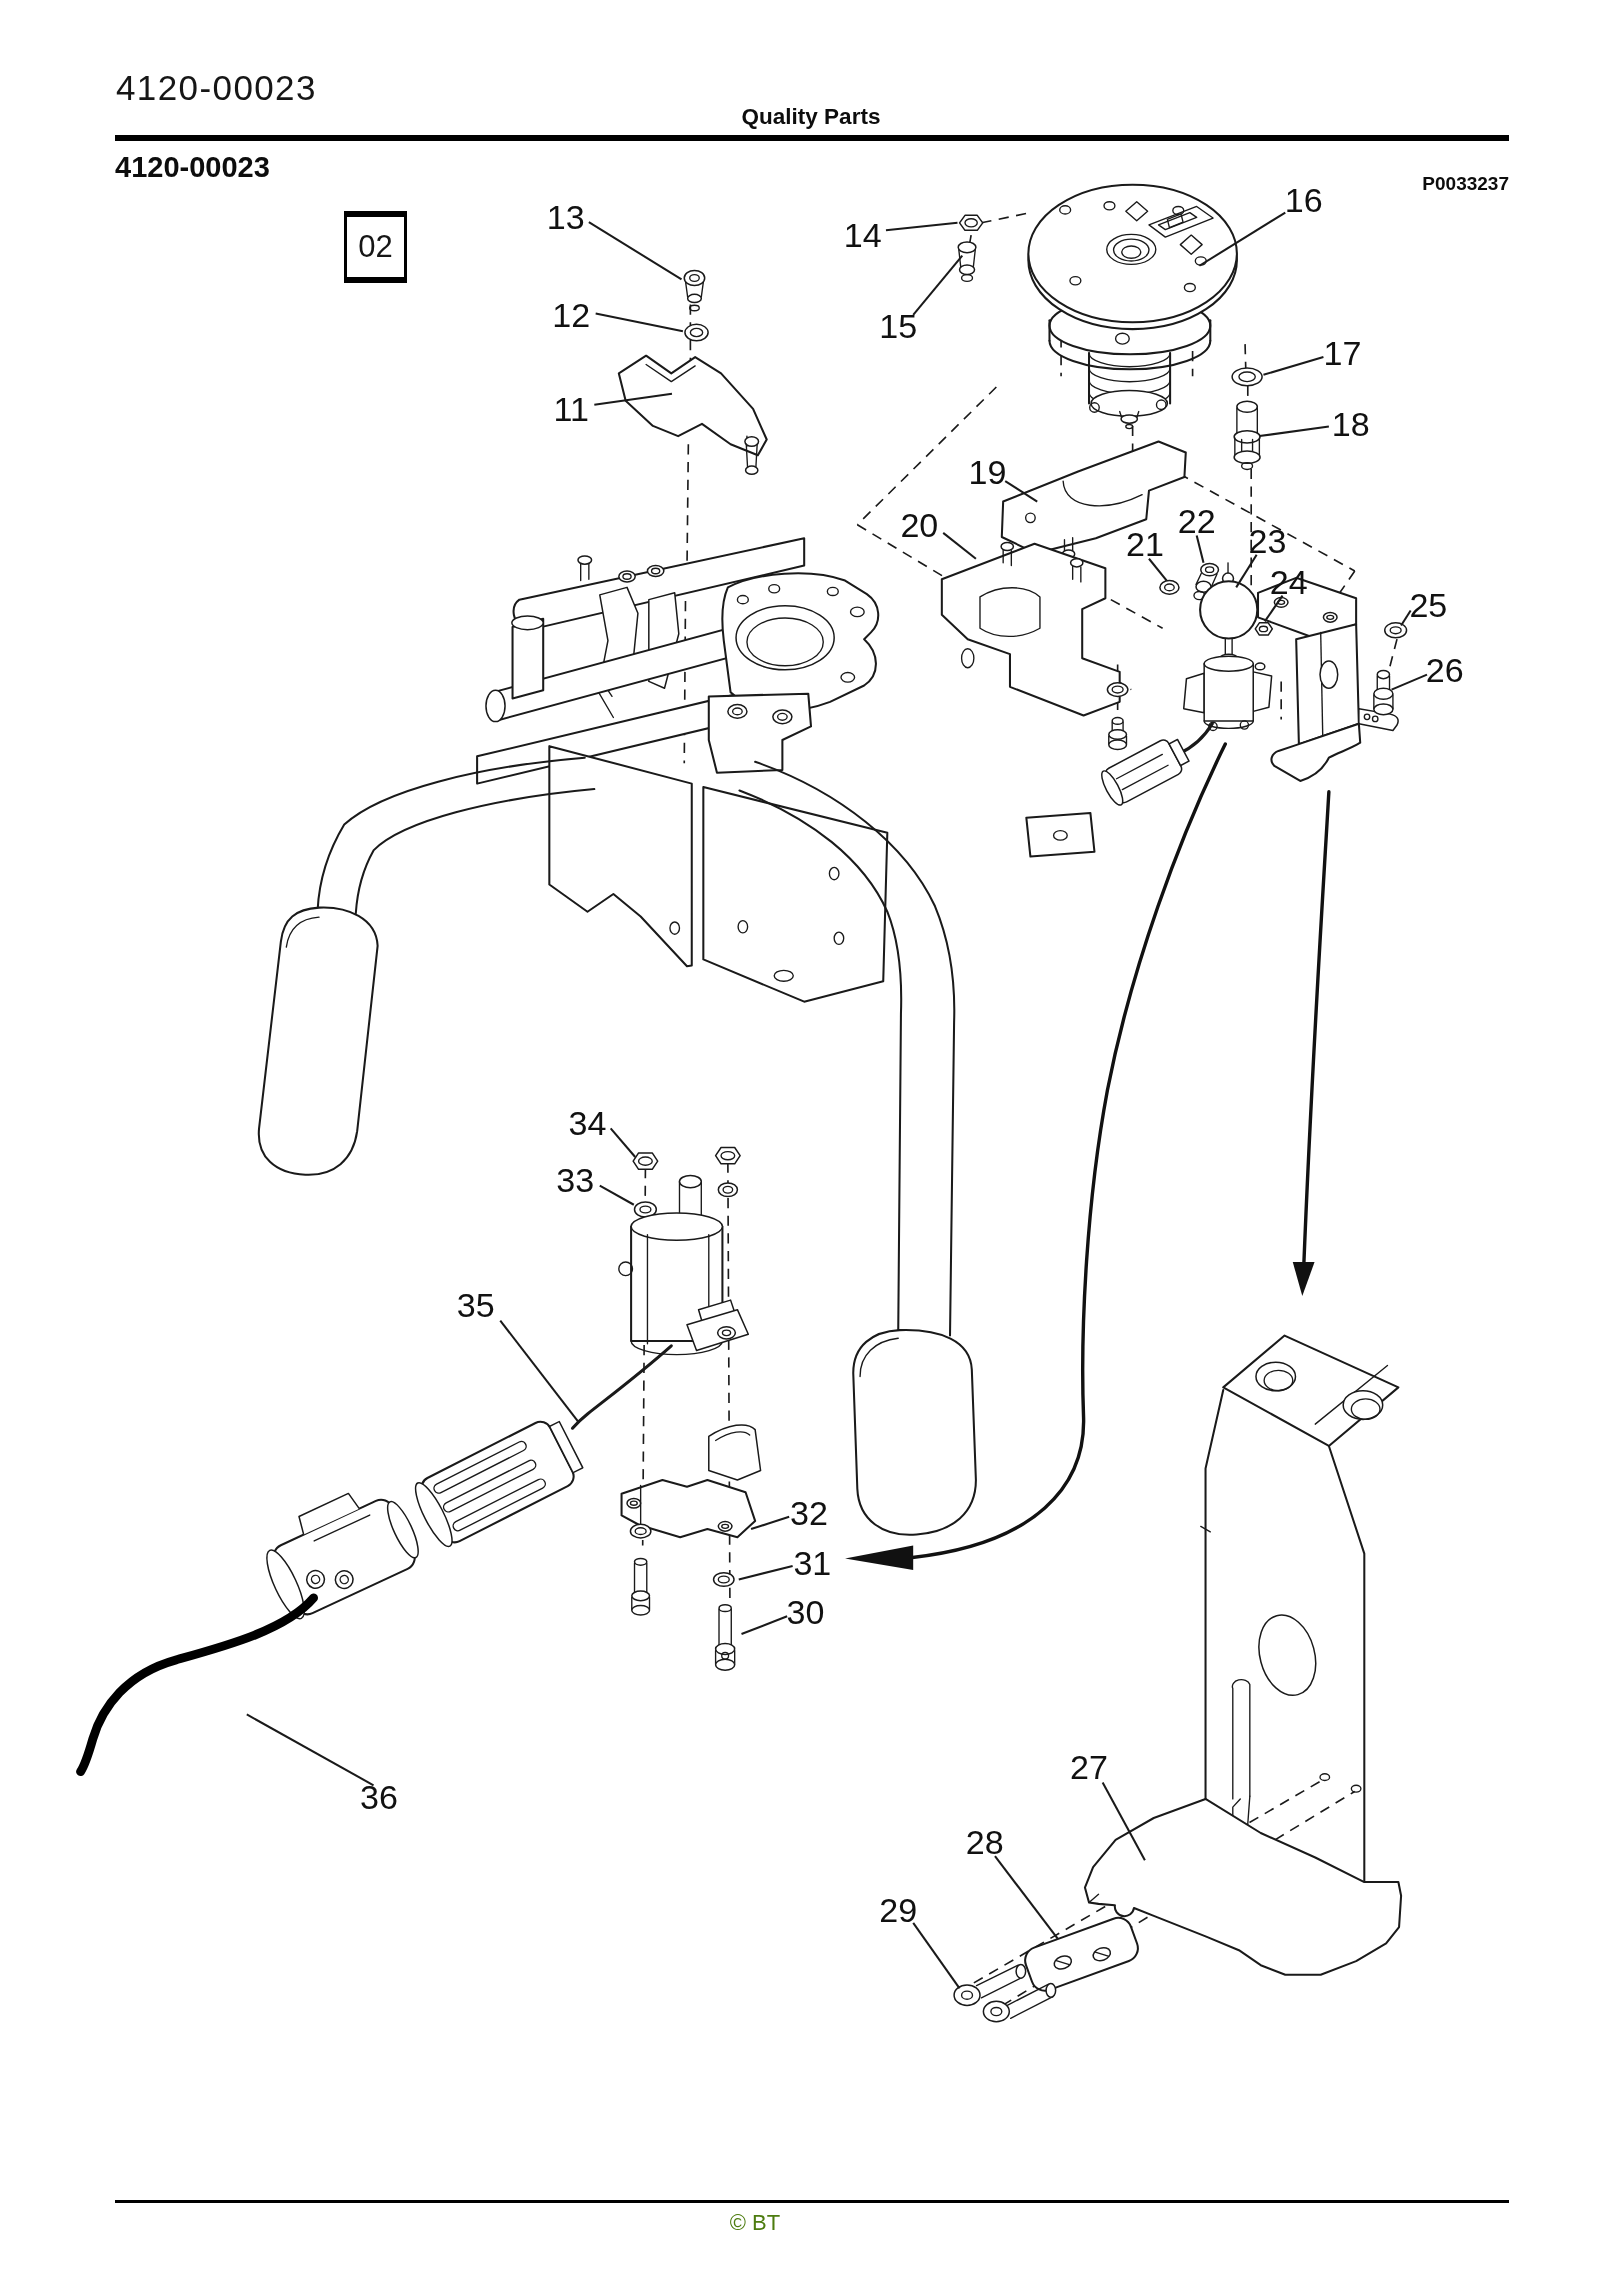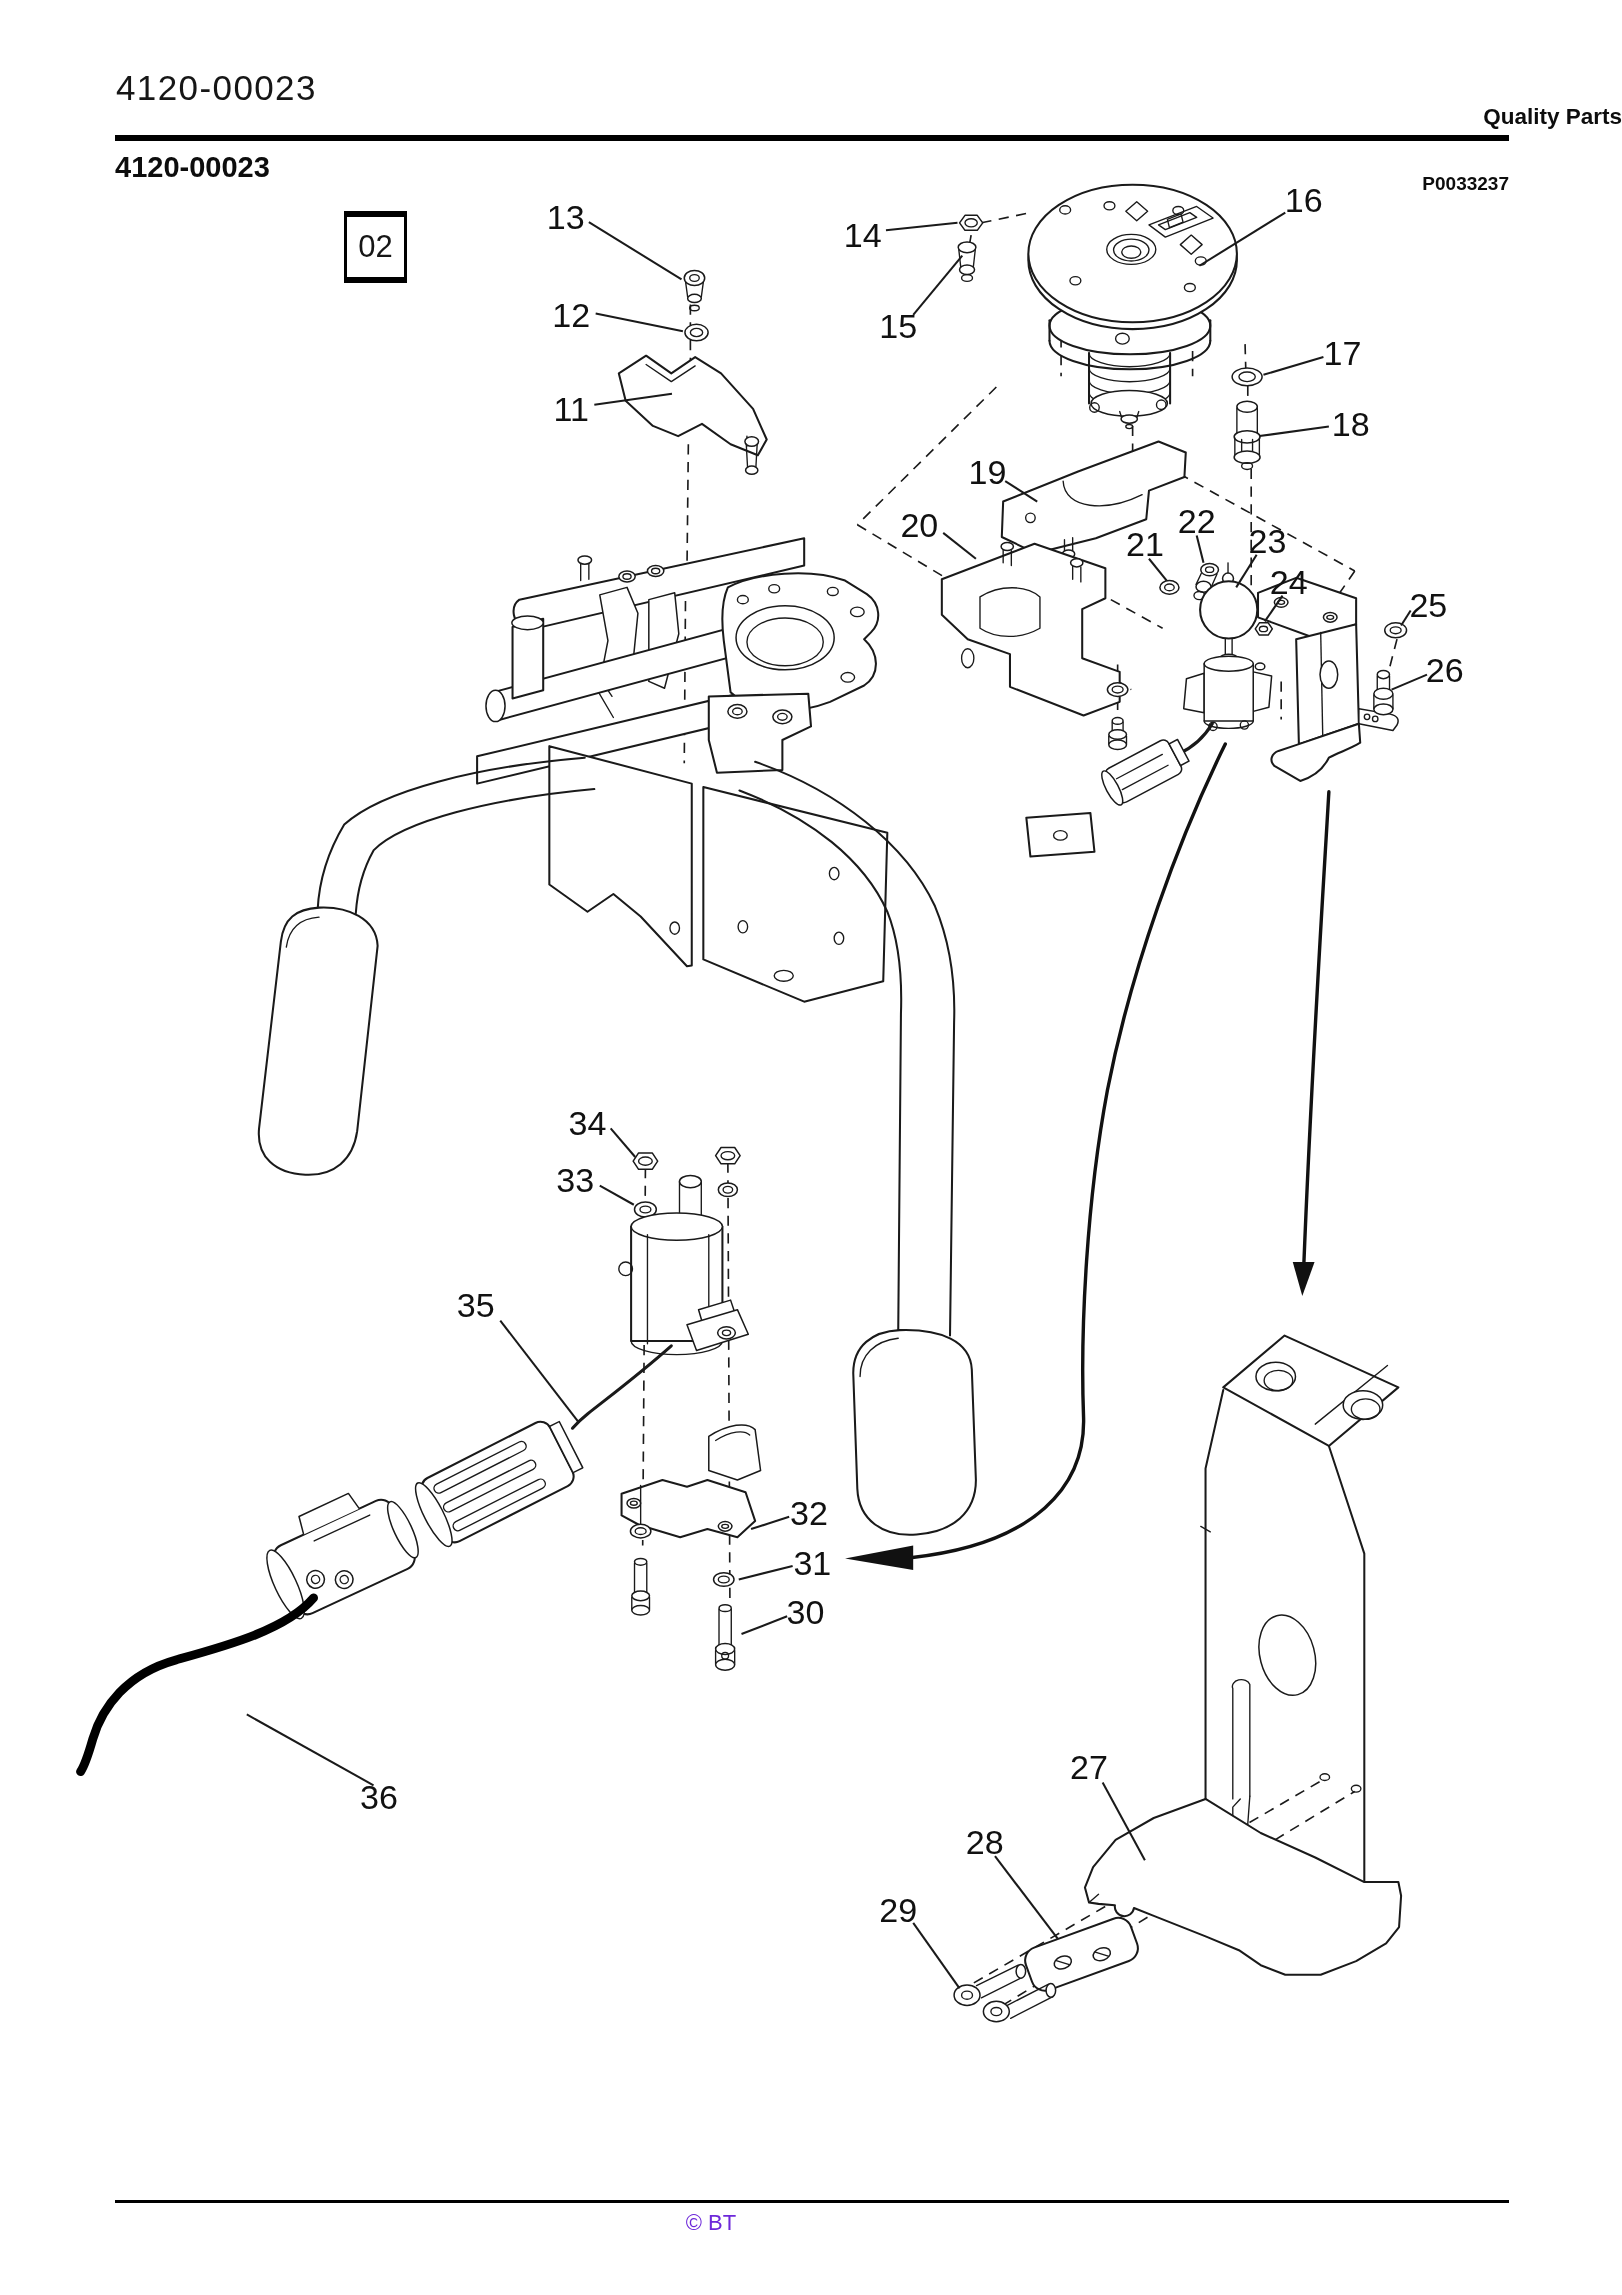--- a/index.html
+++ b/index.html
@@ -1,31 +1,31 @@
 <!DOCTYPE html>
 <html style="font-size:11px"><head>
 <meta charset="utf-8">
 <style>
   html,body{margin:0;padding:0;background:#e8e8e8;}
   #page{position:relative;width:1622px;height:2295px;background:#ffffff;
         font-family:"Liberation Sans",sans-serif;color:#111;overflow:hidden;}
   .hdr-big{position:absolute;left:116px;top:68px;font-size:35px;font-weight:400;
            letter-spacing:1.4px;color:#161616;}
-  .hdr-center{position:absolute;left:0;top:104px;width:1622px;text-align:right;
+  .hdr-center{position:absolute;left:0;top:104px;width:1622px;text-align:center;
               font-size:22.5px;font-weight:bold;color:#0d0d0d;}
   .rule-top{position:absolute;left:115px;top:135px;width:1394px;height:5.5px;background:#000;}
   .hdr-bold{position:absolute;left:115px;top:151px;font-size:29px;font-weight:bold;color:#0d0d0d;}
   .fig-code{position:absolute;right:113px;top:159px;font-size:19px;font-weight:bold;color:#0d0d0d;margin-top:14px;}
   .sheet-box{position:absolute;left:344px;top:211px;width:57px;height:60px;
              border:3.4px solid #000;border-top-width:6.8px;border-bottom-width:6.8px;
              display:flex;align-items:center;justify-content:center;
              font-size:31px;color:#161616;}
   .rule-bot{position:absolute;left:115px;top:2200px;width:1394px;height:2.7px;background:#000;}
   .footer{position:absolute;left:0;top:2210px;width:1422px;text-align:center;
-          font-size:22px;color:#6d28d9;}
+          font-size:22px;color:#4d7c0f;padding-left:44px;}
   svg#diagram-svg{position:absolute;left:0;top:0;}
   .ln{fill:none;stroke:#1a1a1a;stroke-width:3;stroke-linejoin:round;stroke-linecap:round;}
   .lnw{fill:#fff;stroke:#1a1a1a;stroke-width:3;stroke-linejoin:round;stroke-linecap:round;}
   .ln2{fill:none;stroke:#1a1a1a;stroke-width:2;stroke-linejoin:round;stroke-linecap:round;}
   .lnw2{fill:#fff;stroke:#1a1a1a;stroke-width:2.2;stroke-linejoin:round;}
   .dash{fill:none;stroke:#1a1a1a;stroke-width:2.4;stroke-dasharray:15 11;}
   .leader{stroke:#1a1a1a;stroke-width:3;}
   .callout{font-family:"Liberation Sans",sans-serif;font-size:50px;fill:#111;
            text-anchor:middle;}
   .arrow{fill:none;stroke:#111;stroke-width:5;stroke-linecap:round;}

